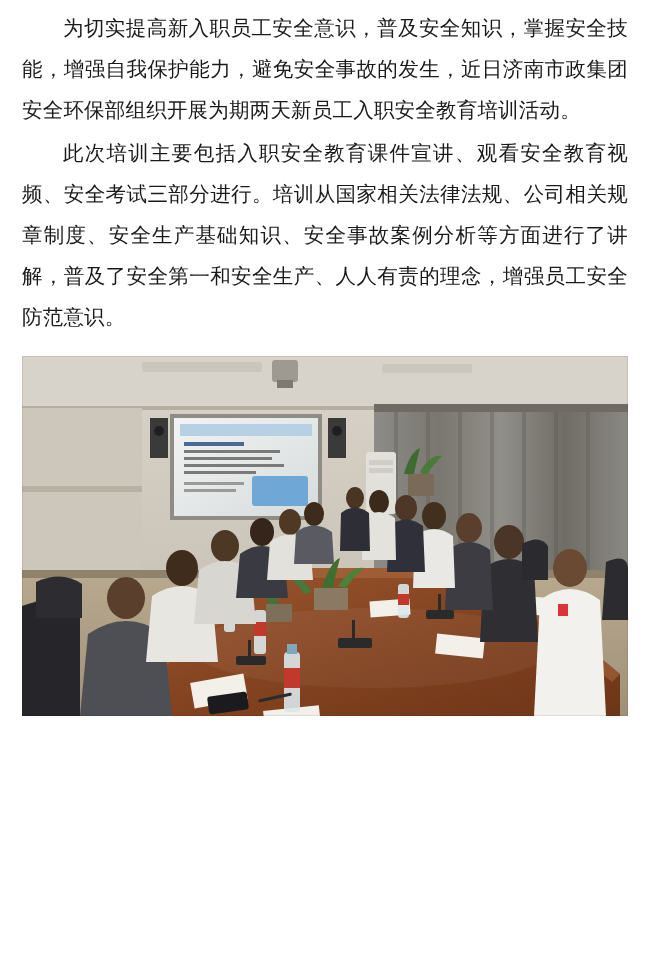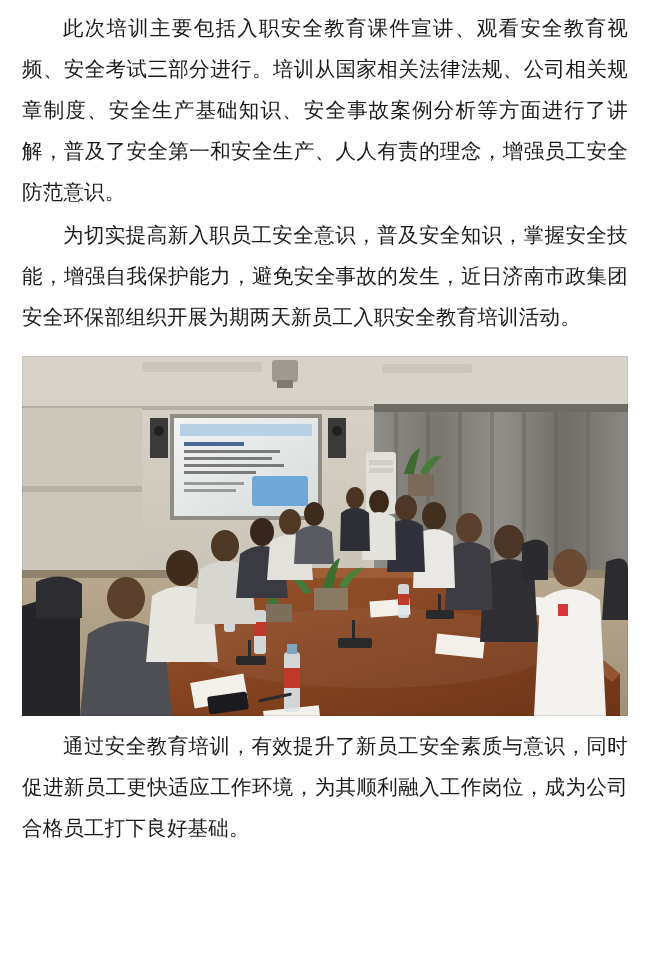--- a/index.html
+++ b/index.html
@@ -44,23 +44,23 @@
   }
   .figure svg {
     display: block;
   }
 </style>
 </head>
 <body>
 
 <div class="page">
 
+  <p class="para">为切实提高新入职员工安全意识，普及安全知识，掌握安全技能，增强自我保护能力，避免安全事故的发生，近日济南市政集团安全环保部组织开展为期两天新员工入职安全教育培训活动。</p>
+
   <p class="para">此次培训主要包括入职安全教育课件宣讲、观看安全教育视频、安全考试三部分进行。培训从国家相关法律法规、公司相关规章制度、安全生产基础知识、安全事故案例分析等方面进行了讲解，普及了安全第一和安全生产、人人有责的理念，增强员工安全防范意识。</p>
-
-  <p class="para">为切实提高新入职员工安全意识，普及安全知识，掌握安全技能，增强自我保护能力，避免安全事故的发生，近日济南市政集团安全环保部组织开展为期两天新员工入职安全教育培训活动。</p>
 
   <div class="figure">
     <svg width="606" height="360" viewBox="0 0 606 360" xmlns="http://www.w3.org/2000/svg">
       <defs>
         <linearGradient id="wallG" x1="0" y1="0" x2="0" y2="1">
           <stop offset="0%" stop-color="#d9d3c9"></stop>
           <stop offset="100%" stop-color="#c2bbaf"></stop>
         </linearGradient>
         <linearGradient id="tableG" x1="0" y1="0" x2="1" y2="1">
           <stop offset="0%" stop-color="#9c5730"></stop>
@@ -240,15 +240,14 @@
       <path d="M584 206 q22 -10 22 8 l0 50 l-26 0 z" fill="#2b2b30"></path>
       <path d="M500 188 q18 -10 26 2 l0 34 l-26 0 z" fill="#2a2a2f"></path>
 
       <rect x="186" y="338" width="40" height="18" rx="3" fill="#1b1b1f" transform="rotate(-8 206 347)"></rect>
       <rect x="236" y="340" width="34" height="3" rx="1.5" fill="#2b2b2b" transform="rotate(-12 253 341)"></rect>
 
       <rect x="0" y="0" width="606" height="360" fill="none" stroke="#000000" stroke-opacity="0.08" stroke-width="2"></rect>
     </svg>
   </div>
 
-  <p class="para">通过安全教育培训，有效提升了新员工安全素质与意识，同时促进新员工更快适应工作环境，为其顺利融入工作岗位，成为公司合格员工打下良好基础。</p>
 
 </div>
 
 </body></html>

